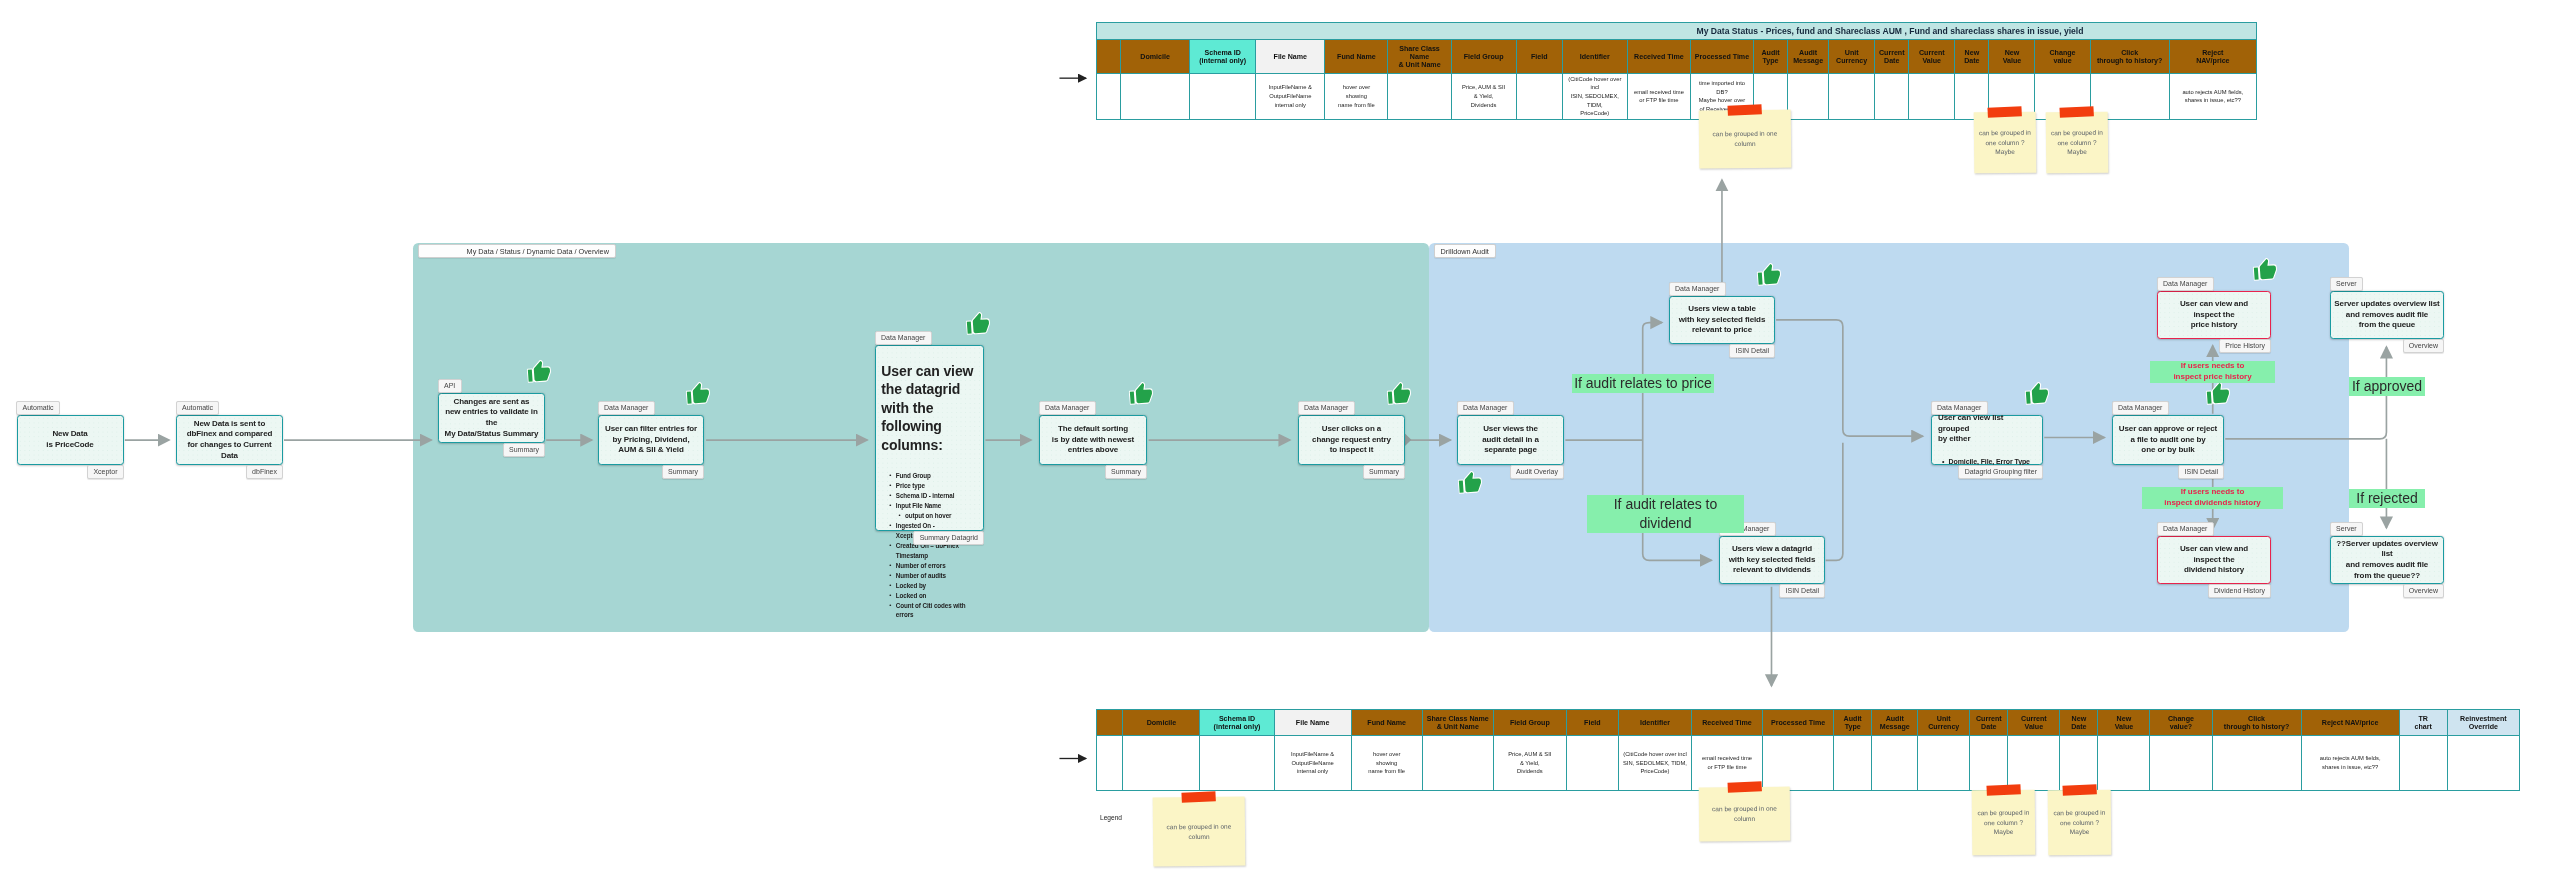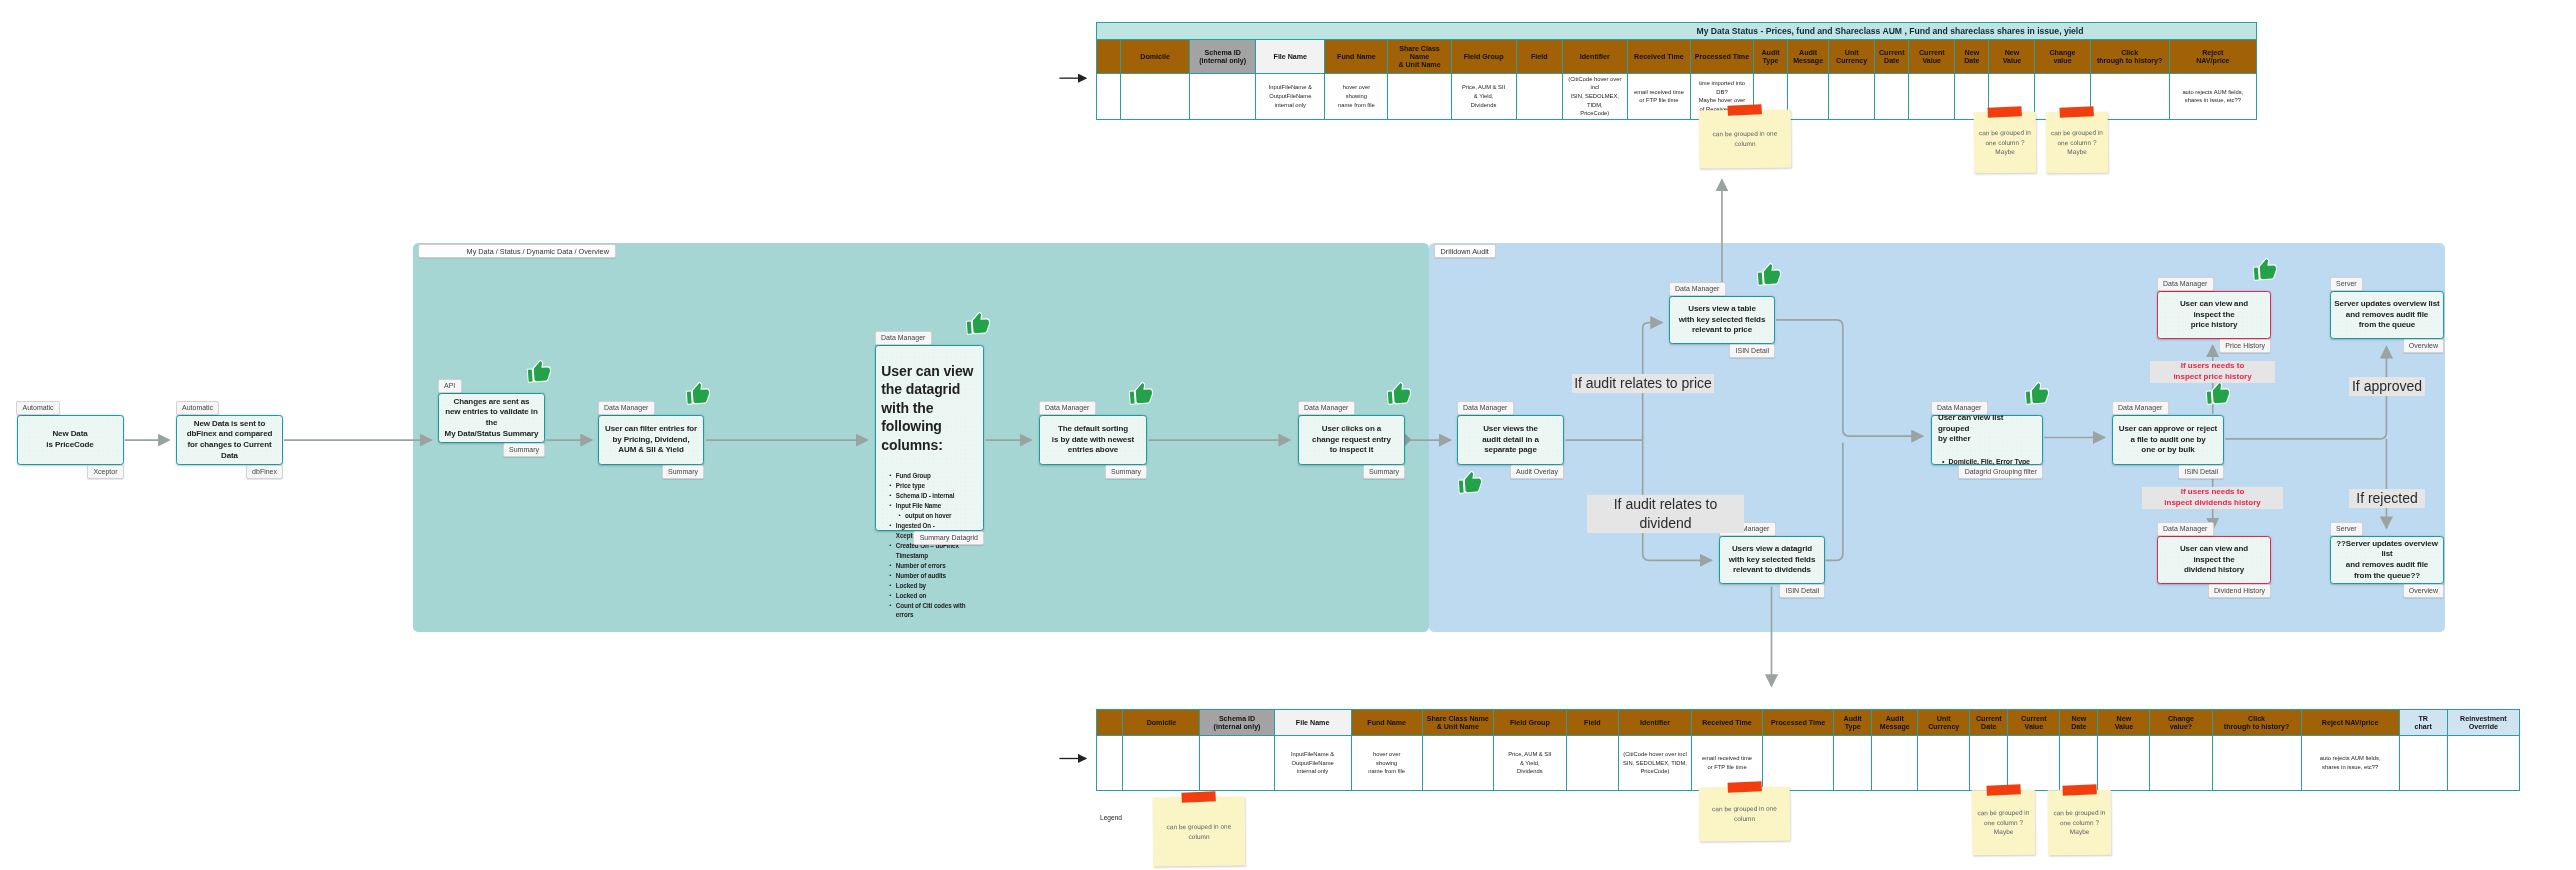--- a/index.html
+++ b/index.html
@@ -1,48 +1,48 @@
 <!DOCTYPE html>
 <html style="font-size:10.6px"><head>
 <meta charset="utf-8">
 <style>
   html,body{margin:0;padding:0;background:#fff;}
   .canvas{position:relative;width:2576px;height:871px;background:#ffffff;font-family:"Liberation Sans",sans-serif;overflow:hidden;}
   .region{position:absolute;border-radius:5.3px;}
   .region-teal{left:413px;top:243px;width:1016px;height:389px;background:#a6d6d3;}
-  .region-blue{left:1429px;top:243px;width:1016px;height:389px;background:#bedaf0;}
+  .region-blue{left:1429px;top:243px;width:920px;height:389px;background:#bedaf0;}
   .region-label{position:absolute;top:1.3px;left:4.6px;background:#fdfdfd;border:0.7px solid #cfcfcf;border-radius:2px;padding:1.3px 6px;font-size:7.3px;color:#333;box-shadow:0 0.7px 0.7px rgba(0,0,0,.08);white-space:nowrap;}
   svg.overlay{position:absolute;left:0;top:0;pointer-events:none;}
   .pbox{position:absolute;background:#ecf7f3;background-image:radial-gradient(#dcefe8 0.7px,transparent 0.7px);background-size:4.6px 4.6px;border:1.3px solid #1a9ba1;border-radius:3.3px;box-shadow:0 0.7px 2px rgba(0,0,0,.22);display:flex;align-items:center;justify-content:center;text-align:center;font-weight:bold;font-size:8px;letter-spacing:-0.1px;line-height:1.32;color:#222;white-space:pre-line;padding:2px;box-sizing:border-box;}
   .pbox.red{border-color:#e8234d;}
   .tag{position:absolute;background:#f6f6f6;border:0.7px solid #d2d2d2;border-radius:2px;font-size:7px;font-weight:normal;letter-spacing:0;color:#444;padding:0.7px 5.3px;white-space:nowrap;box-shadow:0 0.7px 0.7px rgba(0,0,0,.10);line-height:1.5;}
   .tag-top{bottom:100%;left:-1.3px;margin-bottom:1.3px;}
   .tag-bottom{top:100%;right:-1.3px;margin-top:1.3px;}
   .thumb{position:absolute;width:24px;height:24px;transform:rotate(-4deg);}
   .thumb-tr{top:-34px;right:-6.6px;}
   .thumb-bl{top:calc(100% + 6.6px);left:0px;}
   .gridbox{align-items:flex-start;justify-content:flex-start;text-align:left;padding:5.3px 5.3px;}
   .gridbox .head{font-size:14px;white-space:pre-line;}
   .gridbox ul{margin:6.6px 0 0 2.6px;padding:0 0 0 6.6px;list-style:none;}
   .gridbox li{font-size:6.3px;line-height:1.58;position:relative;padding-left:5.3px;}
   .gridbox li:before{content:"•";position:absolute;left:-1.3px;top:0;font-size:6px;}
   .gridbox li.sub{margin-left:9.2px;}
   .jbody{text-align:left;width:100%;padding:0 4px;}
   .jbody .bullet{font-size:7px;margin-top:2px;padding-left:10.6px;position:relative;}
   .jbody .bullet:before{content:"•";position:absolute;left:4px;}
   .flow-label{position:absolute;font-size:14px;color:#2b2b2b;text-align:center;white-space:pre-line;line-height:1.35;}
-  .flow-label.bg-blue{background:#e5e5e5;}
+  .flow-label.bg-blue{background:#86efac;}
   .flow-label.red{color:#e8234d;font-weight:bold;font-size:8px;}
   .sticky{position:absolute;background:#fbf5c6;box-shadow:0.7px 1.3px 2px rgba(0,0,0,.18);display:flex;align-items:center;justify-content:center;text-align:center;font-size:6.5px;color:#5a6068;padding:3.3px;box-sizing:border-box;transform:rotate(-.6deg);white-space:pre-line;line-height:1.5;}
   .sticky:before{content:"";position:absolute;top:-5.3px;left:50%;transform:translateX(-50%) rotate(-2deg);width:34px;height:10px;background:#f23d0e;}
   .table-title{position:absolute;background:#bfe5e3;border:1.3px solid #2a9da0;border-bottom:none;font-weight:bold;font-size:8.6px;color:#15283c;display:flex;align-items:center;justify-content:center;box-sizing:border-box;}
   .dtable{position:absolute;border-collapse:collapse;table-layout:fixed;background:#fff;}
   .dtable th,.dtable td{border:1px solid #2a9da0;white-space:pre-line;text-align:center;vertical-align:middle;padding:0.7px 0.7px;overflow:hidden;}
   .dtable th{font-size:7.1px;color:#111;font-weight:bold;background:#a16207;}
-  .dtable th[data-hl="green"]{background:#a3a3a3;}
+  .dtable th[data-hl="green"]{background:#5eead4;}
   .dtable th[data-hl="gray"]{background:#f2f2f2;}
   .dtable th[data-hl="blue"]{background:#cfe4f0;}
   .dtable td{font-size:5.8px;color:#222;line-height:1.5;}
   .t-top thead tr{height:34px;} .t-top tbody tr{height:42px;}
   .t-bot thead tr{height:26px;} .t-bot tbody tr{height:55px;}
   .legend{position:absolute;font-size:6.6px;color:#222;}
   .title-inner{white-space:pre;padding-left:31px;}
 </style>
 </head>
 <body>

